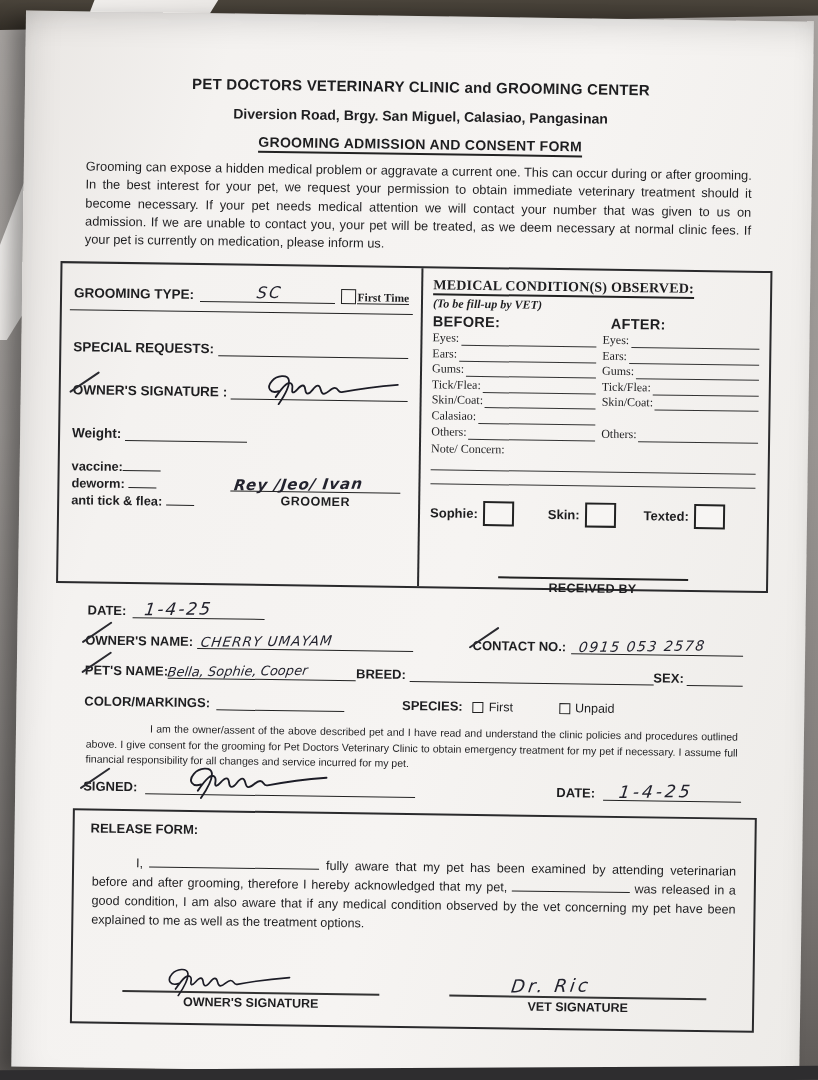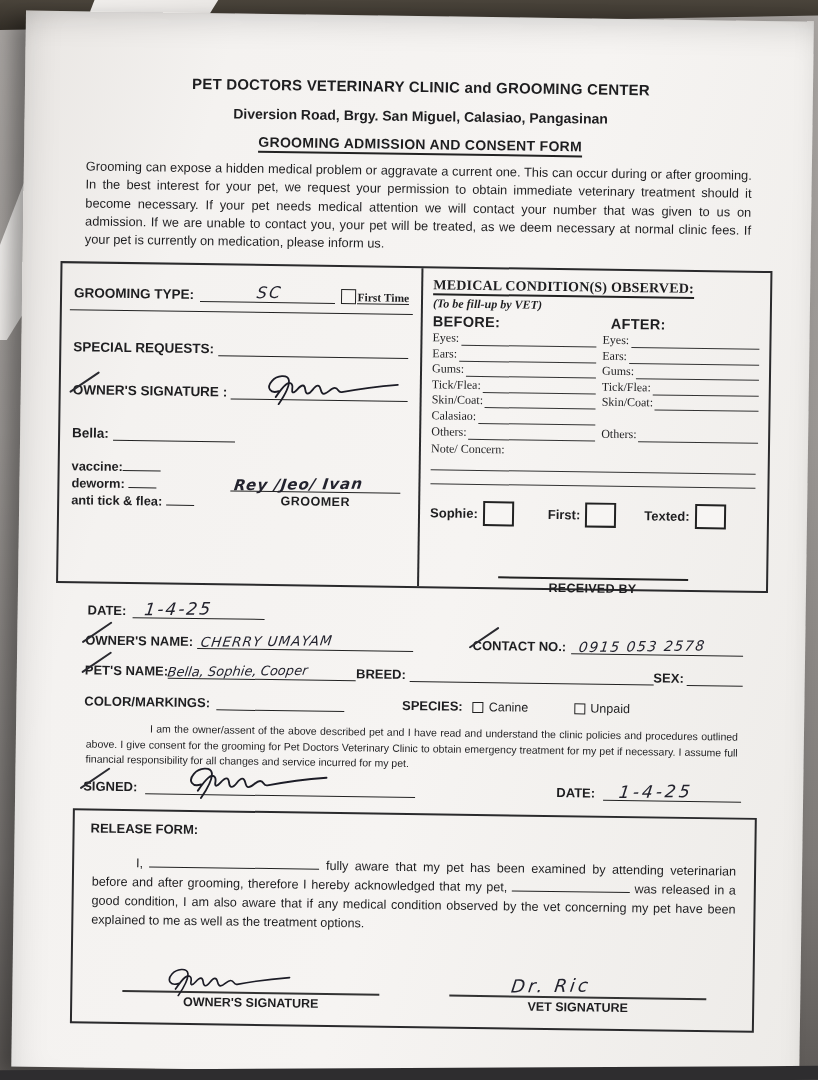--- a/index.html
+++ b/index.html
@@ -155,21 +155,21 @@
         <div class="lrow mt26">
           <span class="lbl slash">OWNER'S SIGNATURE :</span>
           <span class="blank w-rest">
             <svg class="sig-svg" width="150" height="38" viewBox="0 0 150 38">
               <path d="M16 24 c-8 3 -13 -3 -7 -10 c5 -6 16 -7 17 -1 c1 6 -6 18 -10 24 M13 30 c8 -12 13 -17 16 -13 c2 3 -1 7 1 8 c3 1 6 -7 10 -7 c4 0 1 8 5 8 c4 0 6 -8 10 -8 c4 0 2 8 6 8 c4 0 7 -6 11 -6 c4 0 3 5 7 4 c10 -2 34 -6 56 -8" fill="none" stroke="#1c1c26" stroke-width="1.8" stroke-linecap="round"></path>
             </svg>
           </span>
         </div>
 
         <div class="lrow mt26">
-          <span class="lbl">Bella:</span>
+          <span class="lbl">Weight:</span>
           <span class="blank w120"></span>
         </div>
 
         <div class="vax">
           <div class="vcol">
             <div class="vrow"><span>vaccine:</span><span class="vblank" style="width:38px"></span></div>
             <div class="vrow"><span>deworm:</span> <span class="vblank" style="width:28px"></span></div>
             <div class="vrow"><span>anti tick &amp; flea:</span> <span class="vblank" style="width:28px"></span></div>
           </div>
           <div class="groomer">
@@ -245,21 +245,21 @@
               </div>
           </div>
         </div>
         <div class="noterow">Note/ Concern:</div>
         <div class="nline"></div>
         <div class="nline"></div>
         <div class="payrow">
           <span>Sophie:</span>
           <span class="paybox"></span>
           <span class="gap1"></span>
-          <span>First:</span>
+          <span>Skin:</span>
           <span class="paybox"></span>
           <span class="gap2"></span>
           <span>Texted:</span>
           <span class="paybox"></span>
         </div>
         <div class="recv">
           <div class="rline"></div>
           <div class="rlabel">RECEIVED BY</div>
         </div>
       </div>
@@ -296,21 +296,21 @@
         <span class="blank" style="width:56px; margin-left:3px;"></span>
       </div>
 
       <div class="frow" style="margin-top:14px;">
         <span class="lbl">COLOR/MARKINGS:</span>
         <span class="blank" style="width:128px; margin-left:6px;"></span>
         <span style="width:58px;"></span>
         <span class="lbl">SPECIES:</span>
         <span style="display:flex; align-items:center; margin-left:10px; gap:5px;">
           <span class="cb" style="width:9px;height:9px;border-width:1.3px;"></span>
-          <span style="font-size:12.5px;">Canine</span>
+          <span style="font-size:12.5px;">First</span>
         </span>
         <span style="display:flex; align-items:center; margin-left:46px; gap:5px;">
           <span class="cb" style="width:9px;height:9px;border-width:1.3px;"></span>
           <span style="font-size:12.5px;">Unpaid</span>
         </span>
       </div>
 
       <p class="consent">I am the owner/assent of the above described pet and I have read and understand the clinic policies and procedures outlined above. I give consent for the grooming for Pet Doctors Veterinary Clinic to obtain emergency treatment for my pet if necessary. I assume full financial responsibility for all changes and service incurred for my pet.</p>
 
       <div class="frow" style="margin-top:10px;">

